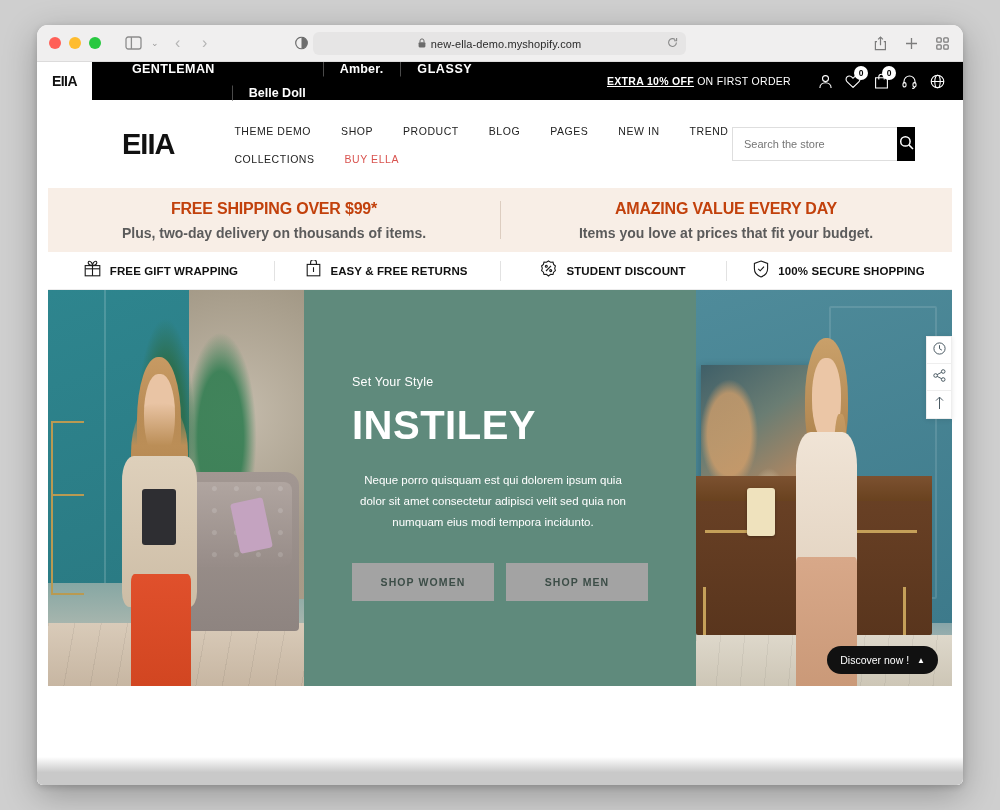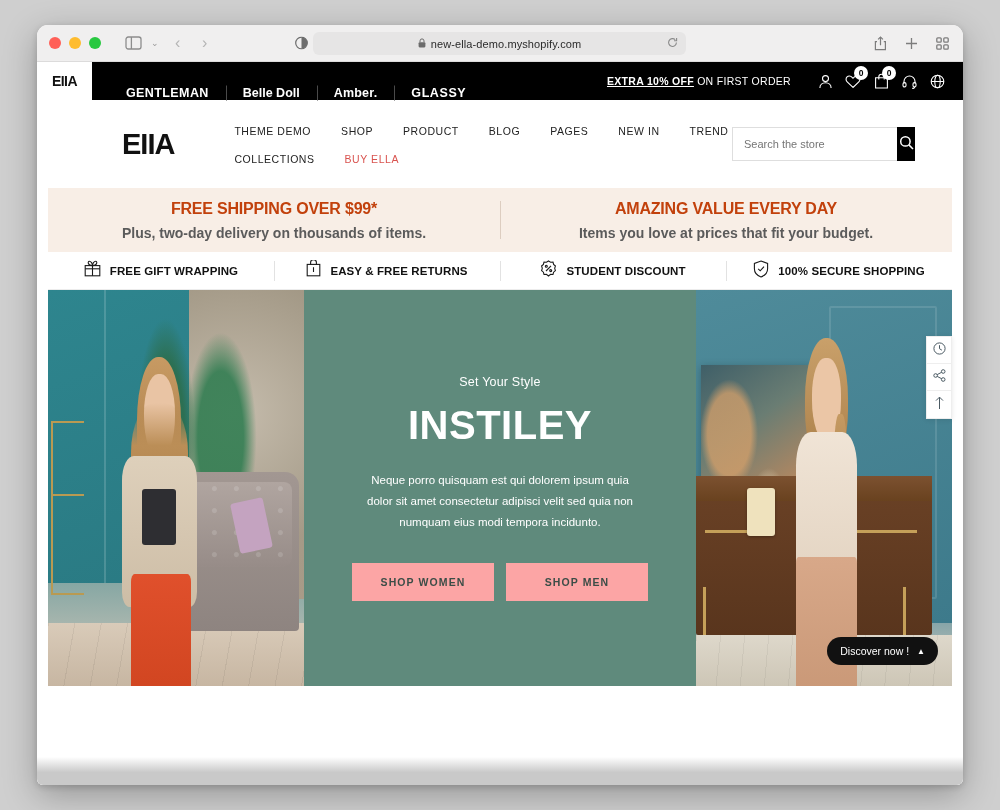--- a/index.html
+++ b/index.html
@@ -63,21 +63,21 @@
     height: 38px; background: #000; color: #fff;
     display: flex; align-items: center; position: relative;
     margin-left: 55px;
   }
   .brand-logo {
     position: absolute; left: -55px; top: 0; width: 55px; height: 38px;
     background: #fff; color: #111;
     display: flex; align-items: center; justify-content: center;
     font-weight: 800; font-size: 14px; letter-spacing: -.5px;
   }
-  .brands { display: flex; align-items: flex-end; padding-left: 17px; }
+  .brands { display: flex; align-items: flex-start; padding-left: 23px; }
   .brand {
     color: #fff; font-size: 12.5px; font-weight: 800;
     padding: 0 17px; position: relative; white-space: nowrap;
   }
   .brand + .brand::before {
     content: ""; position: absolute; left: 0; top: 50%;
     transform: translateY(-50%); width: 1px; height: 15px; background: #4a4a4a;
   }
   .brand.gentleman { letter-spacing: .4px; font-family: "Liberation Sans", sans-serif; }
   .brand.belle { font-style: normal; font-weight: 800; margin-top: 24px; }
@@ -143,29 +143,29 @@
     content: ""; position: absolute; left: 0; top: 50%; transform: translateY(-50%);
     width: 1px; height: 20px; background: #e2e2e2;
   }
   .feat-label { font-size: 11.5px; font-weight: 800; color: #111; letter-spacing: .1px; white-space: nowrap; }
 
   
   .hero { margin: 0 11px; height: 396px; display: flex; position: relative; }
   .hero-img { width: 302px; position: relative; overflow: hidden; }
   .hero-mid {
     flex: 1; background: #5f8a7c; color: #fff;
-    display: flex; flex-direction: column; align-items: center; justify-content: center;
+    display: flex; flex-direction: column; align-items: flex-start; justify-content: center;
     padding: 12px 48px; text-align: center;
   }
   .eyebrow { font-size: 12.5px; letter-spacing: .2px; margin-bottom: 14px; font-weight: 400; }
   .hero-title { font-size: 40px; font-weight: 700; letter-spacing: .5px; margin-bottom: 22px; }
   .hero-desc { font-size: 11.5px; line-height: 1.85; max-width: 282px; margin-bottom: 30px; }
   .hero-btns { display: flex; gap: 12px; }
   .hero-btn {
-    background: #fca5a5; color: #3c4d47; border: none;
+    background: #a3a3a3; color: #3c4d47; border: none;
     font-size: 10.5px; font-weight: 700; letter-spacing: 1.1px;
     padding: 13px 0; width: 142px; cursor: pointer;
     font-family: "Liberation Sans", sans-serif;
   }
 
   
   .ph { position: absolute; inset: 0; }
   .left-photo { background: linear-gradient(180deg,#2e8089 0%,#2b7f87 45%,#d8cbbd 100%); }
   .lp-wall { position: absolute; left: 0; top: 0; width: 58%; height: 74%; background: linear-gradient(160deg,#2e858e,#2a7a83); }
   .lp-wall2 { position: absolute; left: 22%; top: 0; width: 2px; height: 74%; background: rgba(255,255,255,.16); }
@@ -240,21 +240,21 @@
     background: linear-gradient(180deg,#c59a62,#a87b47); border-radius: 40%; }
   .rp-top { position:absolute; left:10%; top:27%; width:80%; height:40%;
     background: linear-gradient(180deg,#f0e4d6,#e4d5c3); border-radius: 24% 24% 6% 6%; }
   .rp-skirt { position:absolute; left:10%; top:63%; width:80%; height:40%;
     background: linear-gradient(180deg,#d8a889,#c99877); border-radius: 4% 4% 8% 8%; }
   .rp-bag { position:absolute; left: 20%; top: 50%; width: 11%; height: 12%;
     background: #efe2bd; border-radius: 3px; box-shadow: 0 1px 3px rgba(0,0,0,.3); }
 
   
   .discover {
-    position: absolute; right: 14px; bottom: 21px;
+    position: absolute; right: 14px; bottom: 12px;
     background: #111; color: #fff; border-radius: 17px;
     padding: 8px 13px; font-size: 10.5px;
     display: flex; align-items: center; gap: 8px; cursor: pointer;
   }
   .discover .caret { font-size: 8px; }
 
   
   .sidetools {
     position: absolute; right: 0; top: 46px;
     width: 26px; background: #fff; border: 1px solid #eee;

